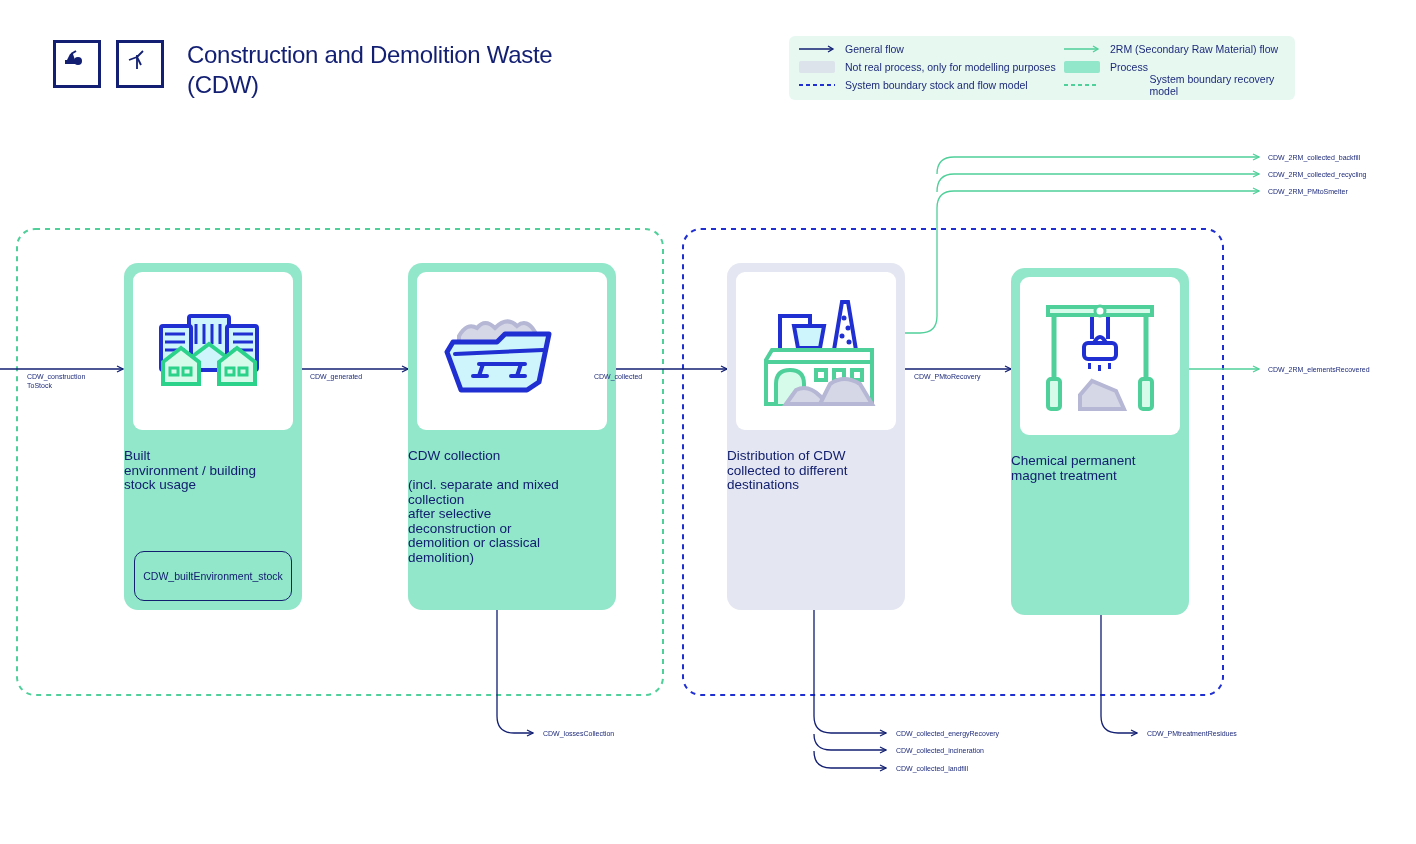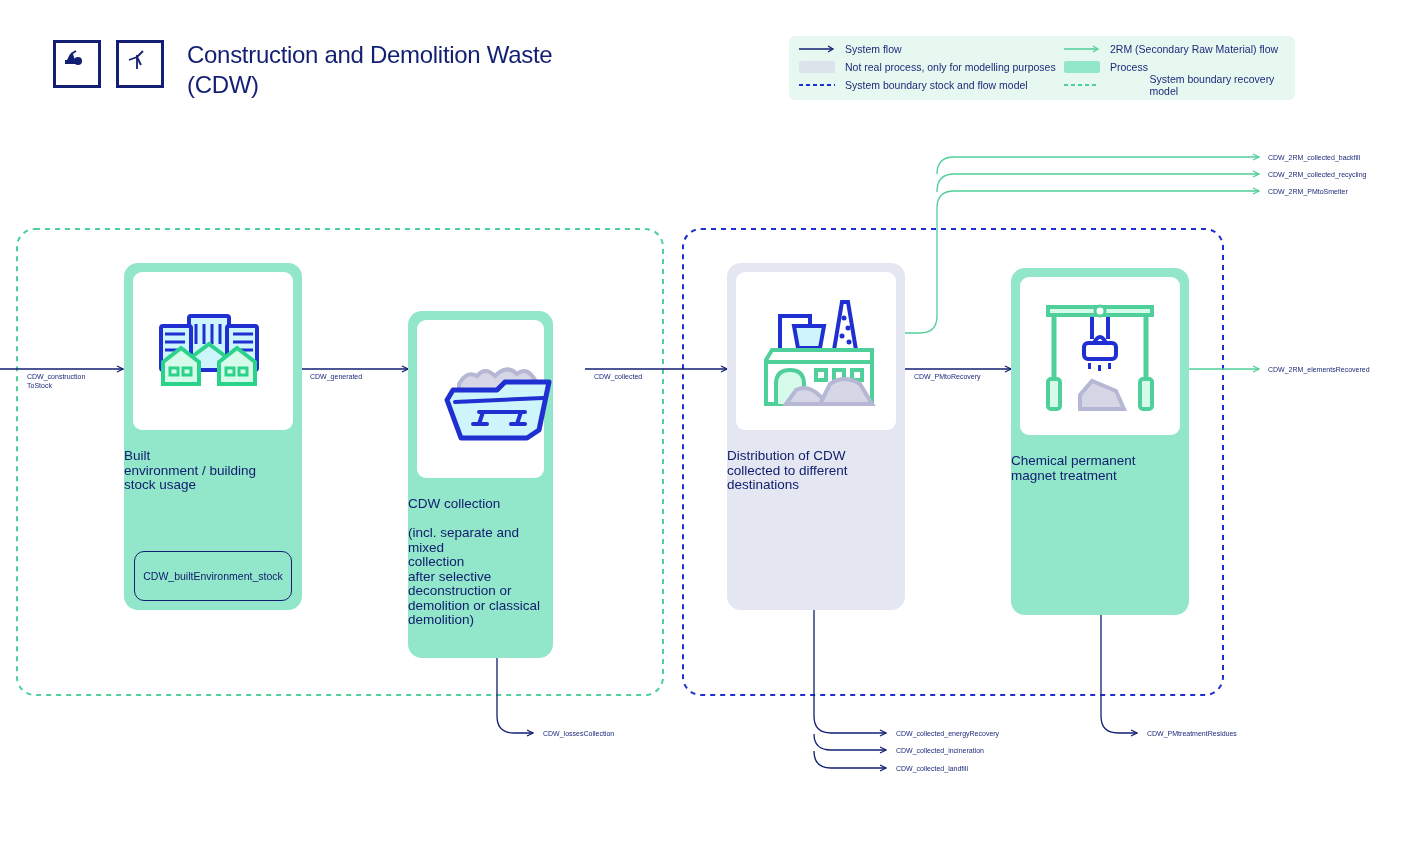--- a/index.html
+++ b/index.html
@@ -42,21 +42,21 @@
   <div>Construction and Demolition Waste</div>
   <div>(CDW)</div>
 </div>
 
 <div class="abs legend">
   <div class="legend-item" style="left:10px; top:6px;">
     <svg class="sym" width="36" height="10">
         <line x1="0" y1="5" x2="33" y2="5" stroke="#121f72" stroke-width="1.3"></line>
         <path d="M29 2 L34 5 L29 8" fill="none" stroke="#121f72" stroke-width="1.3"></path>
       </svg>
-    <span>System flow</span>
+    <span>General flow</span>
   </div>
   <div class="legend-item" style="left:10px; top:24px;">
     <span class="sym" style="height:12px; background:#dde3ea; border-radius:2px;"></span>
     <span>Not real process, only for modelling purposes</span>
   </div>
   <div class="legend-item" style="left:10px; top:42px;">
     <svg class="sym" width="36" height="10">
         <line x1="0" y1="5" x2="36" y2="5" stroke="#1f2fd1" stroke-width="2" stroke-dasharray="4 3"></line>
       </svg>
     <span>System boundary stock and flow model</span>
@@ -143,21 +143,21 @@
     </svg>
   </div>
   <div class="box-label" style="top:186px; white-space:pre-line;">Built
 environment / building
 stock usage</div>
   <div class="stock">
       <span>CDW_builtEnvironment_stock</span>
     </div>
 </div>
 
-<div class="abs box proc" style="left:408px; top:263px; width:145px; height:347px;margin-top:48px;">
+<div class="abs box proc" style="left:408px; top:263px; width:208px; height:347px;">
   <div class="inner">
     <svg width="160" height="158" viewBox="0 0 160 158">
       <path d="M42 64 Q50 50 60 56 Q68 46 78 56 Q90 44 100 54 Q110 46 118 60 L118 70 L42 70 Z" fill="#d5d6e6" stroke="#b5b7d4" stroke-width="4"></path>
       <path d="M30 80 L36 70 L80 70 L88 62 L132 62 L122 110 L110 118 L44 118 Z" fill="#cdf5fb" stroke="#1f2fd1" stroke-width="5" stroke-linejoin="round"></path>
       <g stroke="#1f2fd1" stroke-width="4" stroke-linecap="round">
           <line x1="38" y1="82" x2="126" y2="78"></line>
           <line x1="62" y1="92" x2="108" y2="92"></line>
           <line x1="66" y1="92" x2="62" y2="104"></line>
           <line x1="104" y1="92" x2="100" y2="104"></line>
           <line x1="56" y1="104" x2="70" y2="104"></line>

